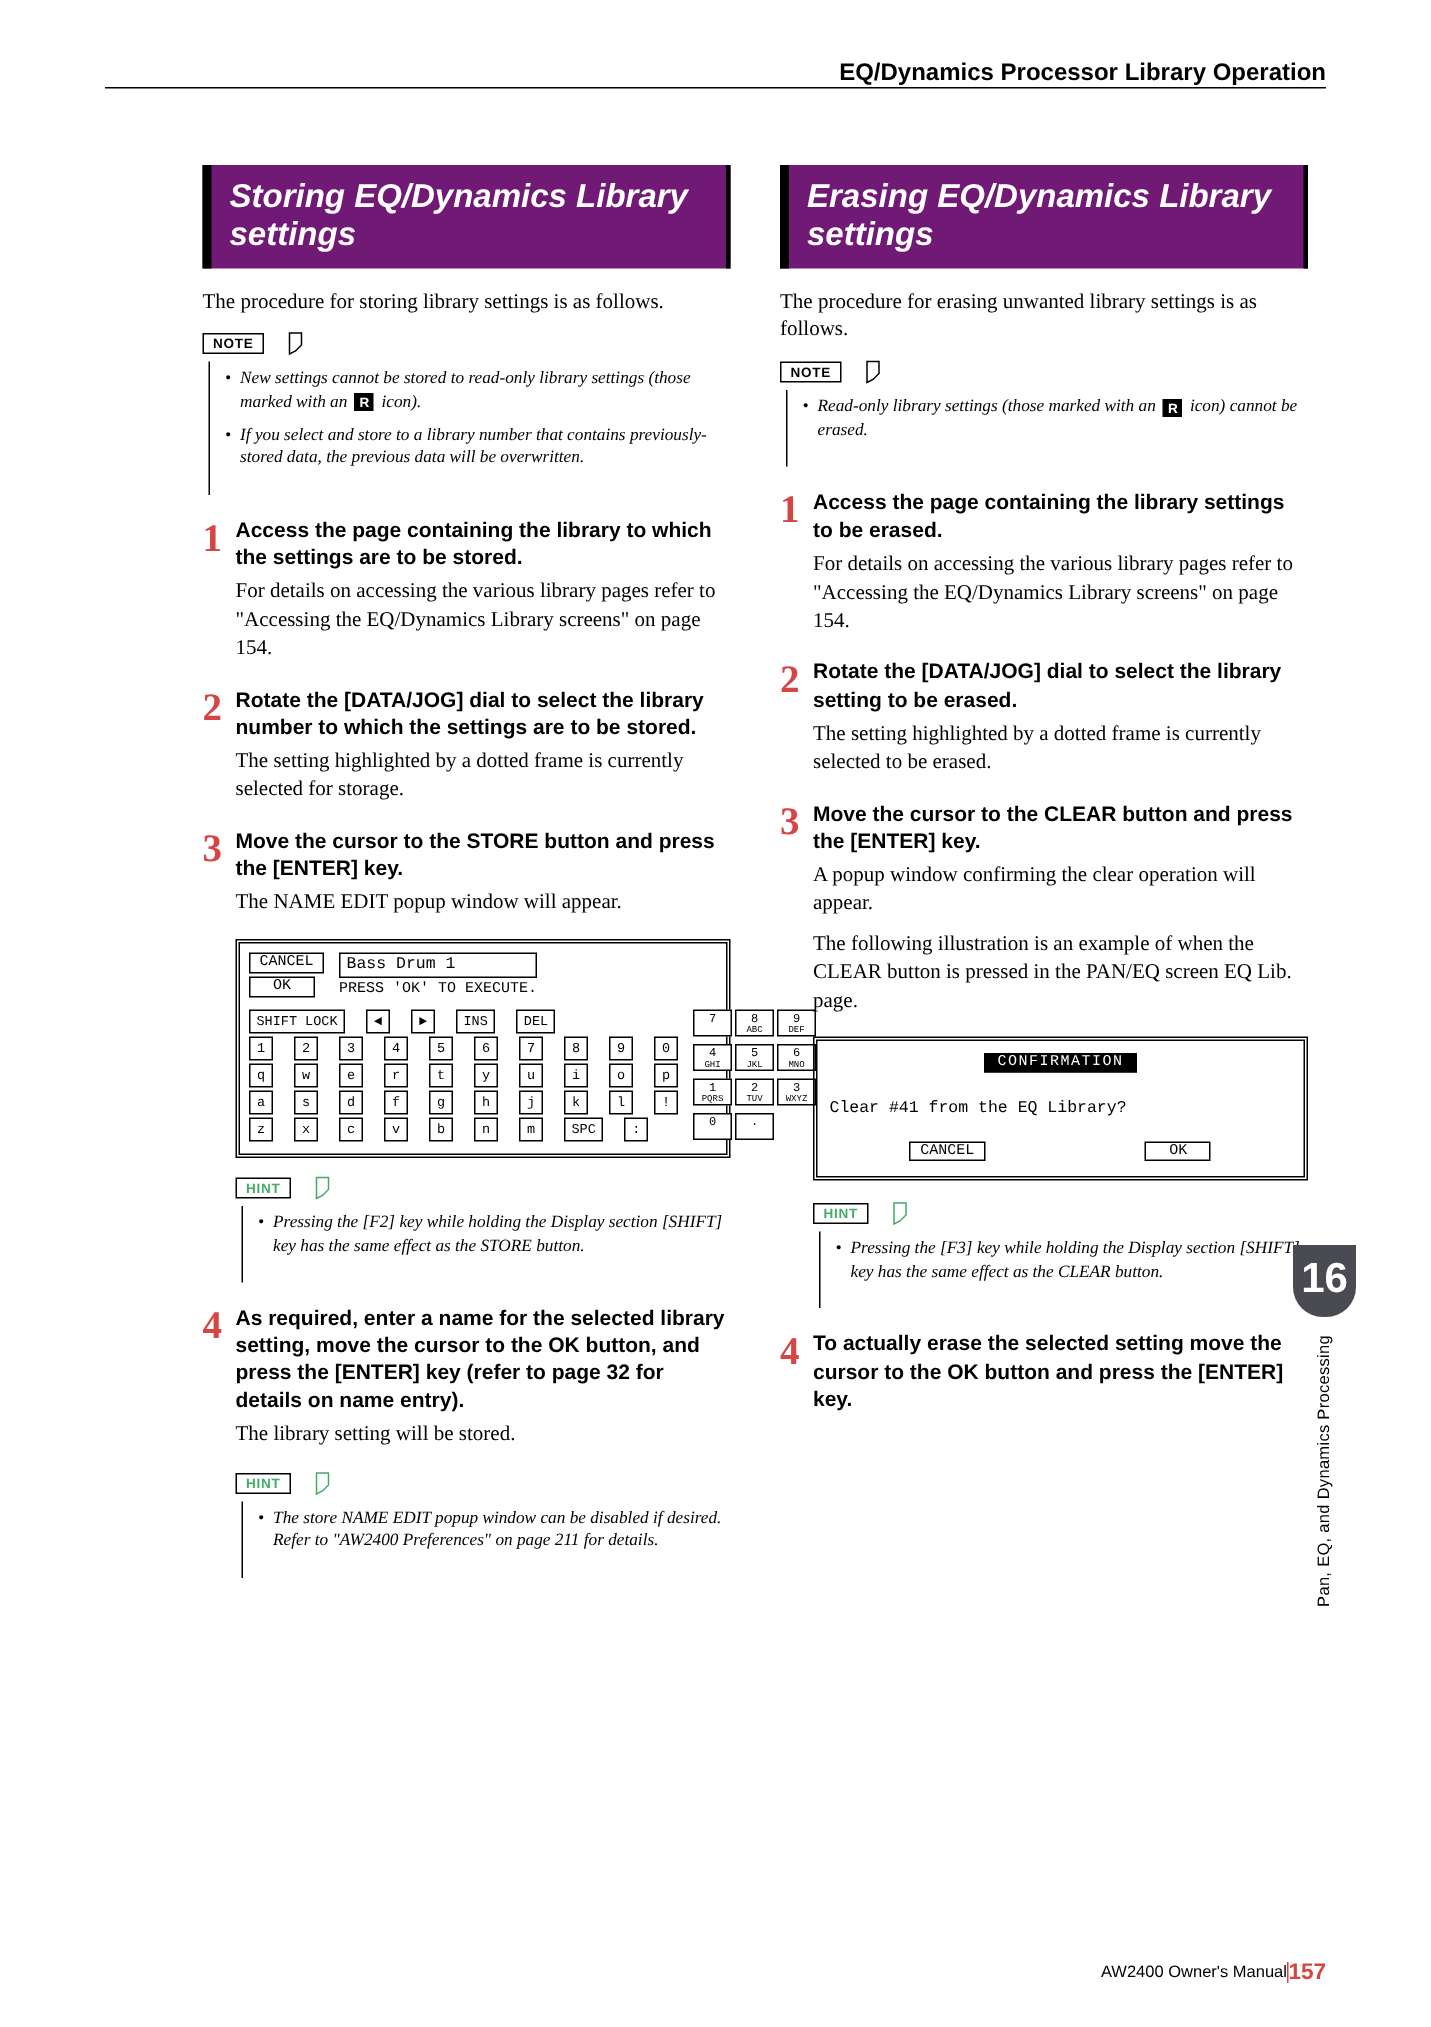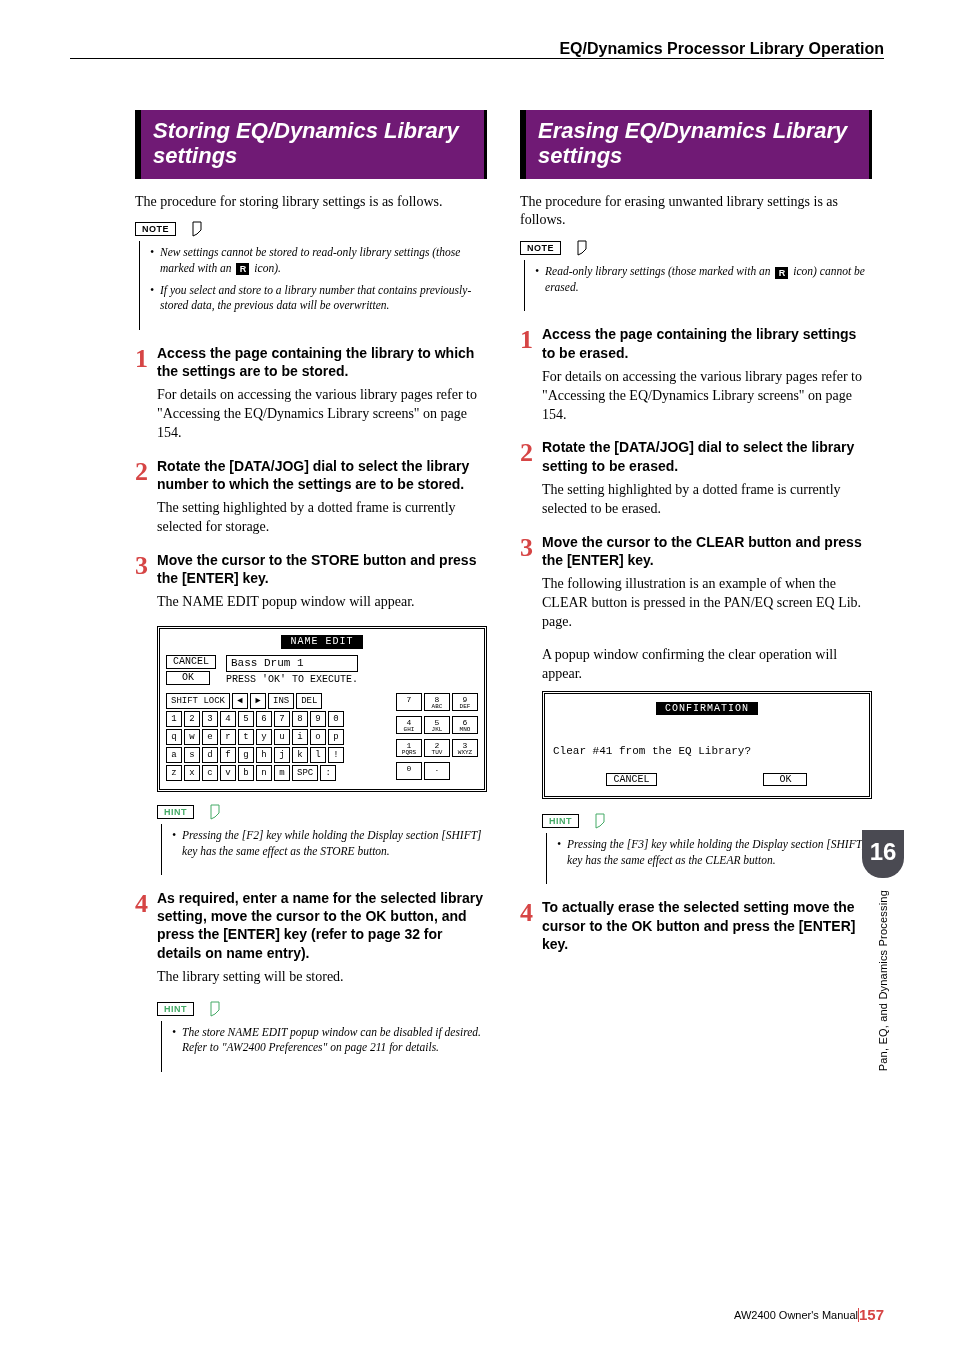--- a/index.html
+++ b/index.html
@@ -168,21 +168,21 @@
     min-width: 130px;
     font-size: 11px;
     background: #fff;
   }
   .kb-area {
     margin-top: 6px;
     display: flex;
     gap: 10px;
   }
   .kb-left { flex:1; }
-  .kb-row { display: flex; gap: 2px; margin-bottom: 2px; }
+  .kb-row { display: flex; gap: 14px; margin-bottom: 2px; }
   .kb-key {
     border: 1px solid #000;
     width: 16px; height: 16px;
     font-size: 9px;
     text-align: center;
     line-height: 14px;
     background: #fff;
   }
   .kb-key.wide { width: auto; padding: 0 4px; }
   .numpad {
@@ -202,21 +202,21 @@
   .np-key .top { font-size: 8px; display:block; }
   .np-key .bot { font-size: 6px; display:block; }
 
   .confirm-screen {
     border: 3px double #000;
     padding: 8px;
     margin: 6px 0 14px 22px;
     font-family: "Courier New", monospace;
     font-size: 11px;
   }
-  .confirm-title-wrap { text-align: center; margin-bottom: 24px; }
+  .confirm-title-wrap { text-align: center; margin-bottom: 12px; }
   .confirm-btn-row {
     display: flex;
     justify-content: space-around;
     margin-top: 16px;
   }
 
   .side-tab {
     position: absolute;
     right: 50px;
     top: 830px;
@@ -226,21 +226,21 @@
     align-items: center;
   }
   .side-tab-num {
     background: #4a4a52;
     color: #fff;
     width: 42px;
     height: 48px;
     border-radius: 0 0 20px 20px;
     font-family: Arial, sans-serif;
     font-weight: bold;
-    font-size: 24px;
+    font-size: 28px;
     text-align: center;
     line-height: 44px;
   }
   .side-tab-text {
     writing-mode: vertical-rl;
     transform: rotate(180deg);
     font-family: Arial, sans-serif;
     font-size: 11px;
     color: #000;
     margin-top: 12px;
@@ -304,23 +304,20 @@
   </div>
   <div class="step-body">The setting highlighted by a dotted frame is currently selected for storage.</div>
 
   <div class="step">
     <div class="step-num">3</div>
     <div class="step-title">Move the cursor to the STORE button and press the [ENTER] key.</div>
   </div>
   <div class="step-body">The NAME EDIT popup window will appear.</div>
 
   <div class="screen">
-    <div style="text-align:center;">
-      <span class="screen-title-chip">NAME EDIT</span>
-    </div>
     <div class="screen-row">
       <div>
         <div class="screen-btn">CANCEL</div><br>
         <div class="screen-btn">OK</div>
       </div>
       <div>
         <div class="screen-field">Bass Drum 1</div>
         <div style="font-size:10px; margin-top:2px;">PRESS 'OK' TO EXECUTE.</div>
       </div>
     </div>
@@ -502,22 +499,22 @@
   <div class="step">
     <div class="step-num">2</div>
     <div class="step-title">Rotate the [DATA/JOG] dial to select the library setting to be erased.</div>
   </div>
   <div class="step-body">The setting highlighted by a dotted frame is currently selected to be erased.</div>
 
   <div class="step">
     <div class="step-num">3</div>
     <div class="step-title">Move the cursor to the CLEAR button and press the [ENTER] key.</div>
   </div>
+  <div class="step-body" style="margin-bottom:8px;">A popup window confirming the clear operation will appear.</div>
   <div class="step-body">The following illustration is an example of when the CLEAR button is pressed in the PAN/EQ screen EQ Lib. page.</div>
-  <div class="step-body" style="margin-bottom:8px;">A popup window confirming the clear operation will appear.</div>
 
   <div class="confirm-screen">
     <div class="confirm-title-wrap">
       <span class="screen-title-chip">CONFIRMATION</span>
     </div>
     <div>Clear #41 from the EQ Library?</div>
     <div class="confirm-btn-row">
       <span class="screen-btn">CANCEL</span>
       <span class="screen-btn">OK</span>
     </div>

